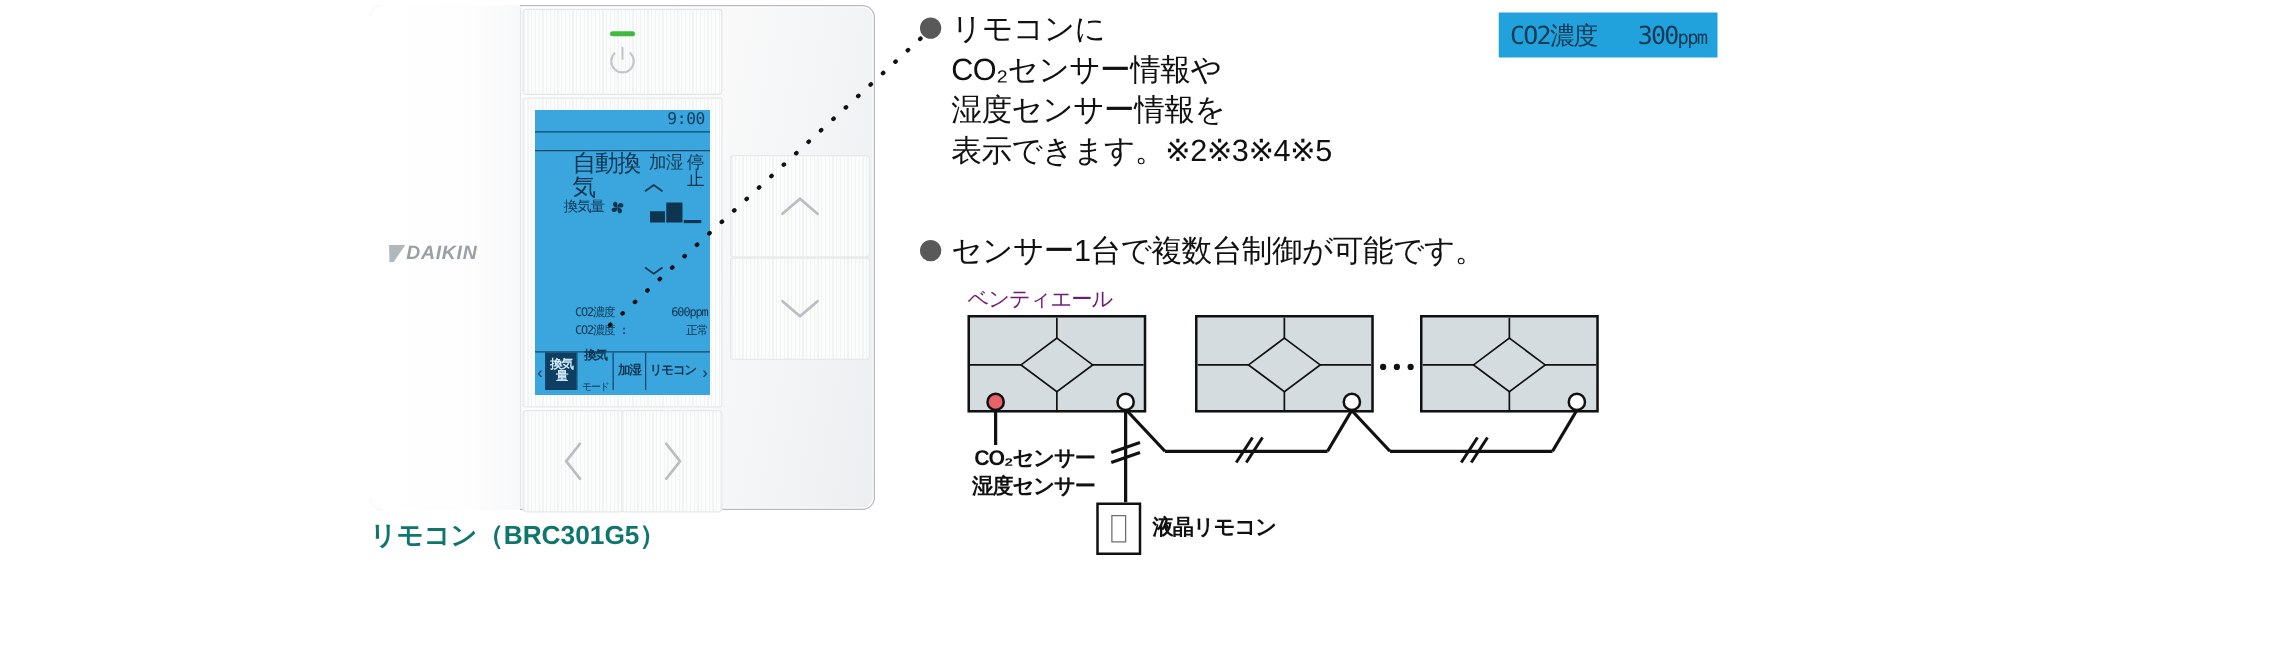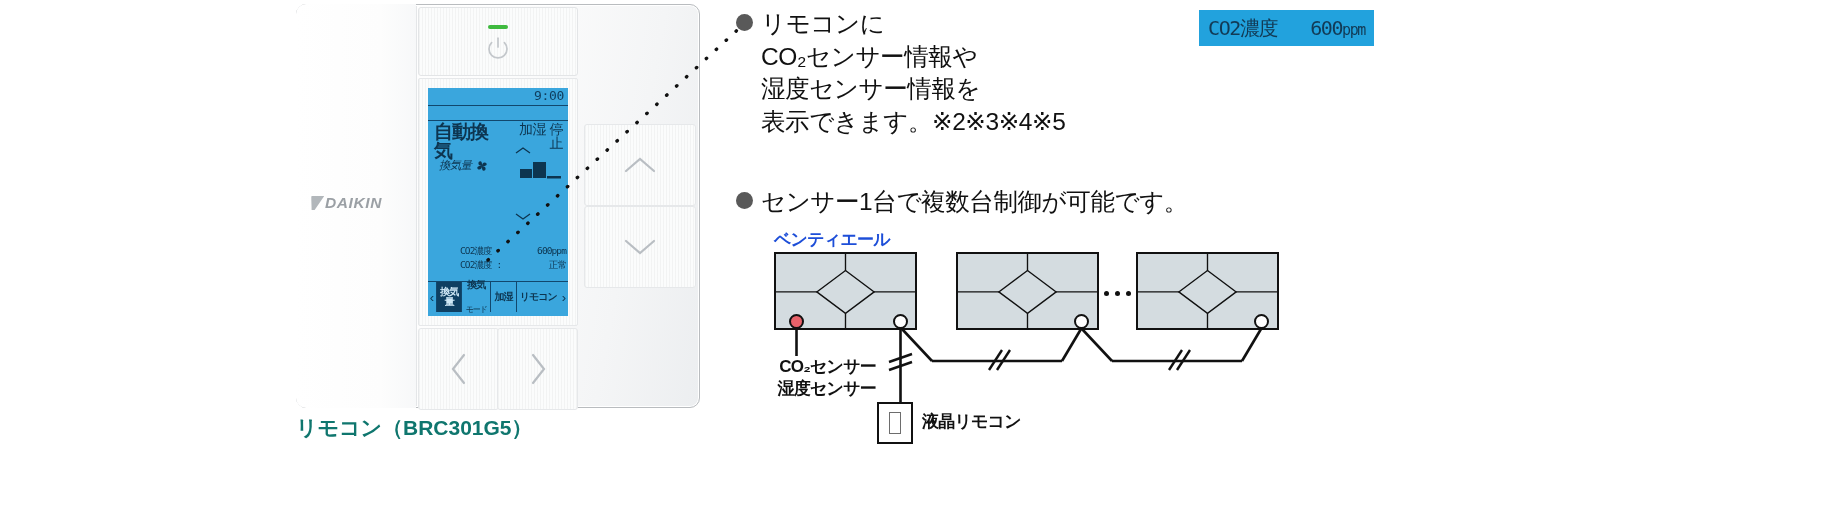--- a/index.html
+++ b/index.html
@@ -136,49 +136,49 @@
   }
   #lcd-mode-row {
     position: absolute;
     left: 6px; top: 34px; right: 5px;
     display: flex;
     align-items: flex-start;
     justify-content: space-between;
   }
   #lcd-mode {
     font-size: 19px;
-    font-weight: 700;
+    font-weight: 400;
     line-height: 1;
     color: #0d3550;
     letter-spacing: -1px;
+    margin-left: 24px;
   }
   #lcd-humid-state {
     font-size: 14px;
     line-height: 1.03;
     text-align: right;
     color: #0d3550;
     letter-spacing: -0.5px;
   }
   #lcd-up-chevron {
     position: absolute;
     left: 86px; top: 58px;
     width: 18px; height: 9px;
   }
   #lcd-down-chevron {
     position: absolute;
     left: 86px; top: 124px;
     width: 18px; height: 9px;
   }
   #lcd-airflow-row {
     position: absolute;
-    left: 11px; top: 70px;
+    left: 23px; top: 70px;
     display: flex;
     align-items: center;
     gap: 4px;
-    font-style: italic;
   }
   #lcd-airflow-label {
     font-size: 11.5px;
     letter-spacing: -0.8px;
     color: #0d3550;
   }
   #fan-icon { width: 14px; height: 14px; }
   #lcd-bars {
     position: absolute;
     left: 92px; top: 70px;
@@ -368,22 +368,22 @@
     border: 2.2px solid #111111;
     box-sizing: border-box;
     background: #ffffff;
   }
   .sensor-dot.active { background: #e8626a; }
   #ventier-label {
     position: absolute;
     left: 38px;
     top: 0px;
     font-size: 17px;
-    font-weight: bold;
-    color: #1d4ed8;
+    font-weight: normal;
+    color: #701a75;
     letter-spacing: -0.8px;
   }
   #dots-between {
     position: absolute;
     left: 368px; top: 63px;
     display: flex; gap: 6px;
   }
   #dots-between i {
     width: 5px; height: 5px; border-radius: 50%; background: #111111; display:block;
   }
@@ -559,21 +559,21 @@
     <span class="bullet-dot"></span>
     <span class="bullet-text">リモコンに
 CO₂センサー情報や
 湿度センサー情報を
 表示できます。※2※3※4※5</span>
   </div>
 </div>
 
 <div id="co2-badge">
   <span id="co2-badge-label">CO2濃度</span>
-  <span id="co2-badge-value"><span>600</span><span class="unit">ppm</span></span>
+  <span id="co2-badge-value"><span>300</span><span class="unit">ppm</span></span>
 </div>
 
 <div id="bullet-2">
   <div class="bullet-row">
     <span class="bullet-dot"></span>
     <span class="bullet-text">センサー1台で複数台制御が可能です。</span>
   </div>
 </div>
 
 <div id="system-diagram">

